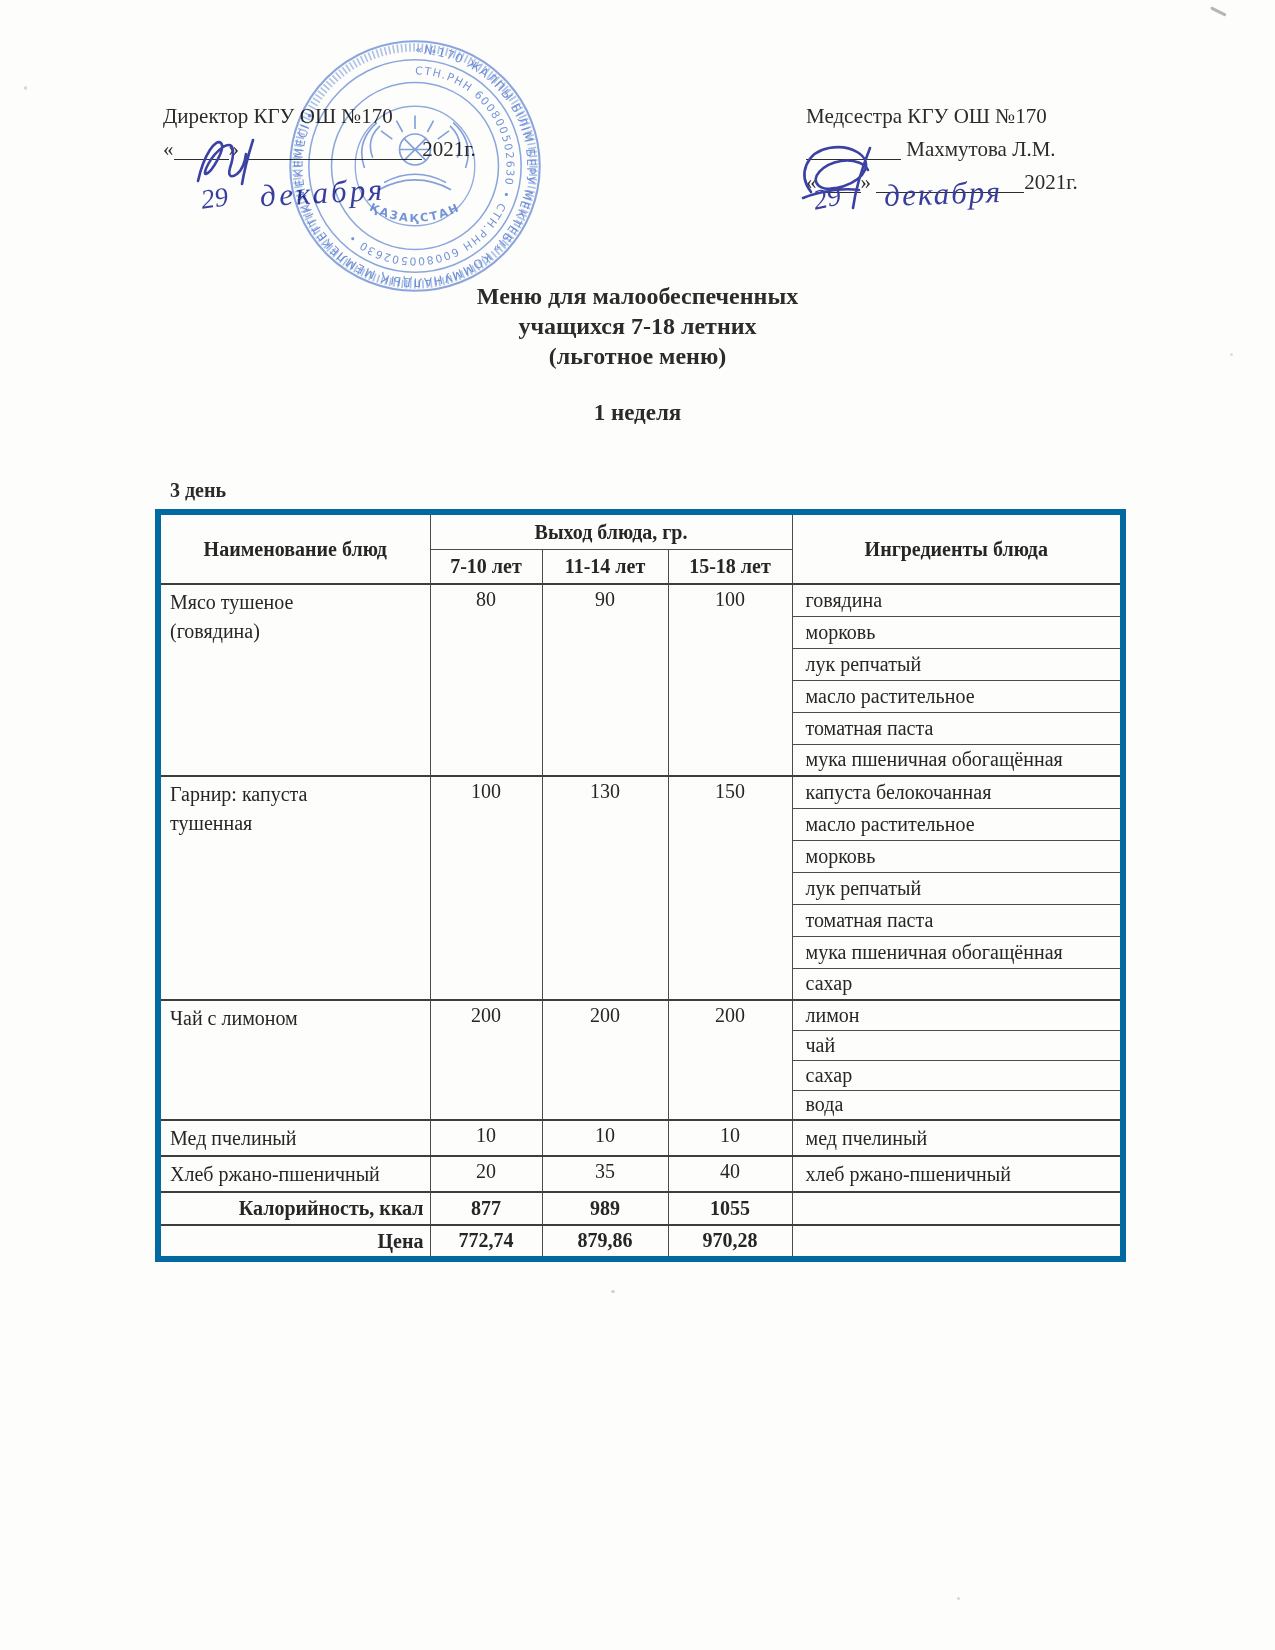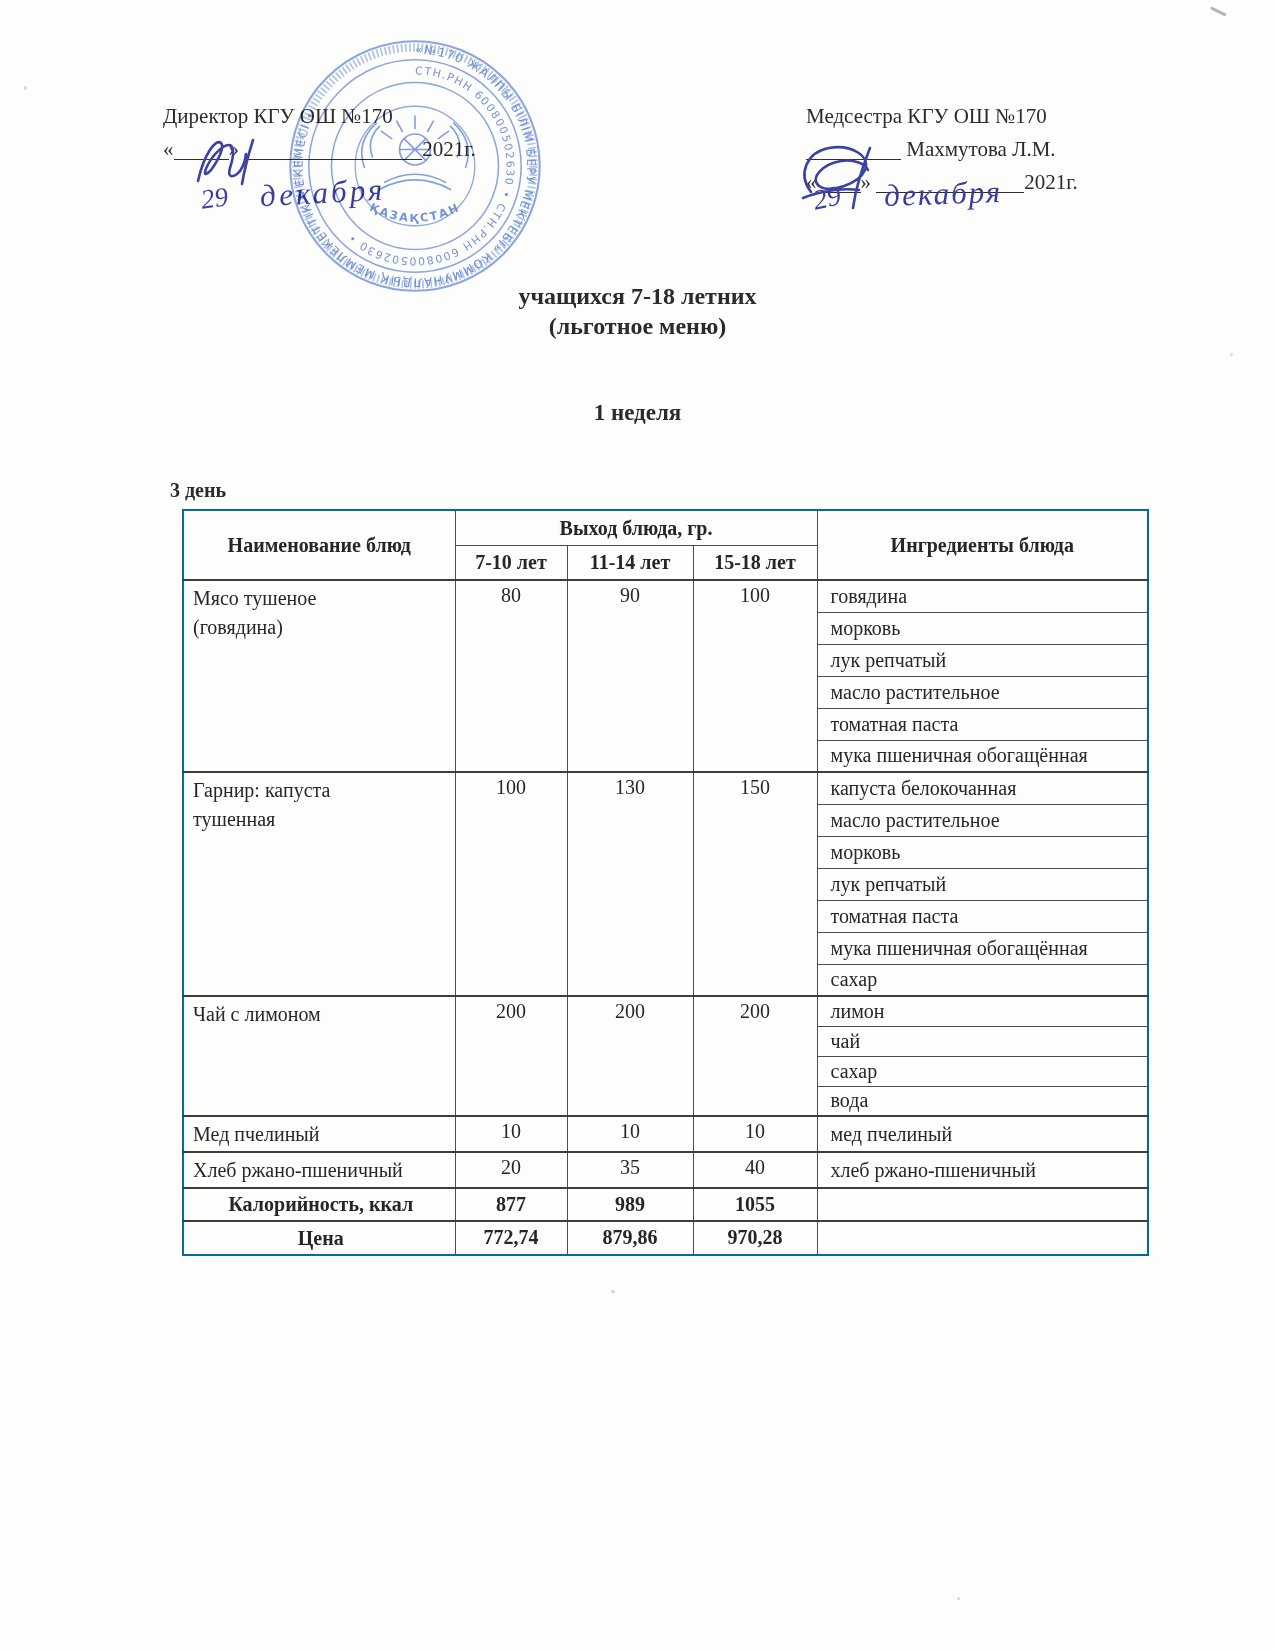--- a/index.html
+++ b/index.html
@@ -27,32 +27,32 @@
   .sig-l{left:190px;top:134px;}
   .sig-r{left:793px;top:140px;}
   
   .stamp{position:absolute;left:281px;top:32px;width:268px;height:268px;opacity:.88;mix-blend-mode:multiply;}
   
   .doc-title{position:absolute;left:0;top:281px;width:1275px;text-align:center;
     font-size:24px;font-weight:bold;line-height:30px;}
   .week{position:absolute;left:0;top:400px;width:1275px;text-align:center;font-size:23px;font-weight:bold;}
   .day{position:absolute;left:170px;top:479px;font-size:20px;font-weight:bold;}
   
-  .menu-table{position:absolute;left:182px;top:509px;width:965px;border-collapse:collapse;table-layout:fixed;
-    border:2px solid #0369a1;}
+  .menu-table{position:absolute;left:155px;top:509px;width:965px;border-collapse:collapse;table-layout:fixed;
+    border:6px solid #0369a1;}
   .menu-table th,.menu-table td{border:1px solid #4c4c4c;font-size:20px;color:#262626;overflow:hidden;}
   .menu-table th{font-weight:bold;padding:2px 4px;}
   .hdr1 th{height:30px;vertical-align:middle;}
   .hdr2 th{height:29px;border-bottom:2px solid #3e3e3e;}
   .th-top{vertical-align:top;padding-top:5px;}
   .name-cell{text-align:left;vertical-align:top;padding:3px 6px 2px 9px;white-space:pre-line;line-height:29px;}
   .num-cell{text-align:center;vertical-align:top;padding-top:3px;}
   .ing-cell{text-align:left;vertical-align:middle;padding:2px 6px 2px 13px;}
   .dish-start td{border-top:2px solid #3e3e3e;}
-  .total-label{font-weight:bold;text-align:center;vertical-align:middle;padding:2px 6px 2px 9px;}
+  .total-label{font-weight:bold;text-align:right;vertical-align:middle;padding:2px 6px 2px 9px;}
   .total-num{font-weight:bold;vertical-align:middle;padding-top:0;}
   
   .speck{position:absolute;background:#8f8f8f;border-radius:50%;}
   .sp1{left:1210px;top:10px;width:17px;height:2.5px;border-radius:2px;transform:rotate(27deg);opacity:.65;}
   .sp2{left:24px;top:86px;width:3px;height:4px;opacity:.35;}
   .sp3{left:611px;top:1290px;width:4px;height:3px;opacity:.4;}
   .sp4{left:957px;top:1597px;width:3px;height:3px;opacity:.35;}
   .sp5{left:1230px;top:353px;width:3px;height:3px;opacity:.3;}
 </style>
 </head>
@@ -115,20 +115,21 @@
       <path d="M130,94 v-13 M118,97 l-6,-11 M142,97 l6,-11 M108,104 l-11,-8 M152,104 l11,-8"></path>
       <path d="M100,146 Q130,130 160,146 M95,153 Q130,134 165,153"></path>
       <path d="M89,122 q-7,-18 7,-31 M171,122 q7,-18 -7,-31 M81,132 q-9,-25 12,-44 M179,132 q9,-25 -12,-44"></path>
     </g>
     <text font-size="11" font-weight="bold" letter-spacing="2" fill="#4f78cf" font-family="DejaVu Sans, sans-serif" opacity=".9" text-anchor="middle">
       <textPath href="#arcK" startOffset="50%">ҚАЗАҚСТАН</textPath>
     </text>
   </svg>
 
   <div class="doc-title">
+    <div>Меню для малообеспеченных</div>
     <div>учащихся 7-18 летних</div>
     <div>(льготное меню)</div>
   </div>
 
   <div class="week">1 неделя</div>
   <div class="day">3 день</div>
 
   <table class="menu-table">
     <colgroup>
       <col style="width:272px">

